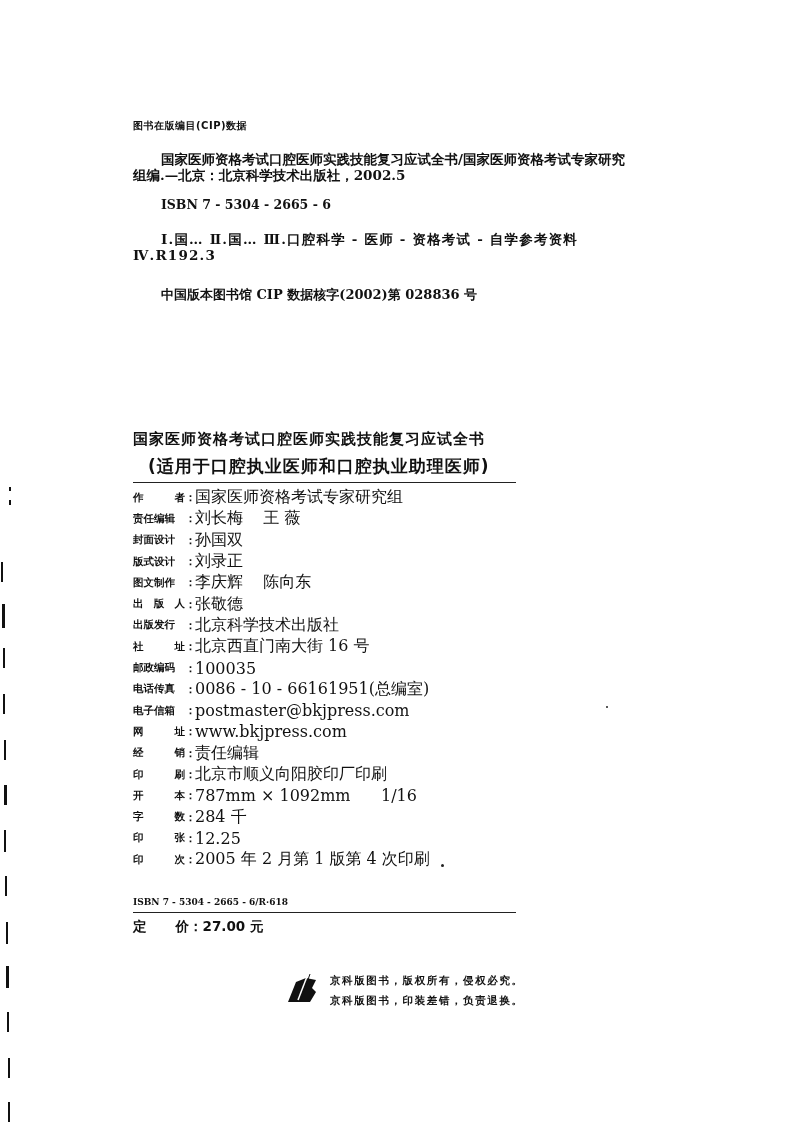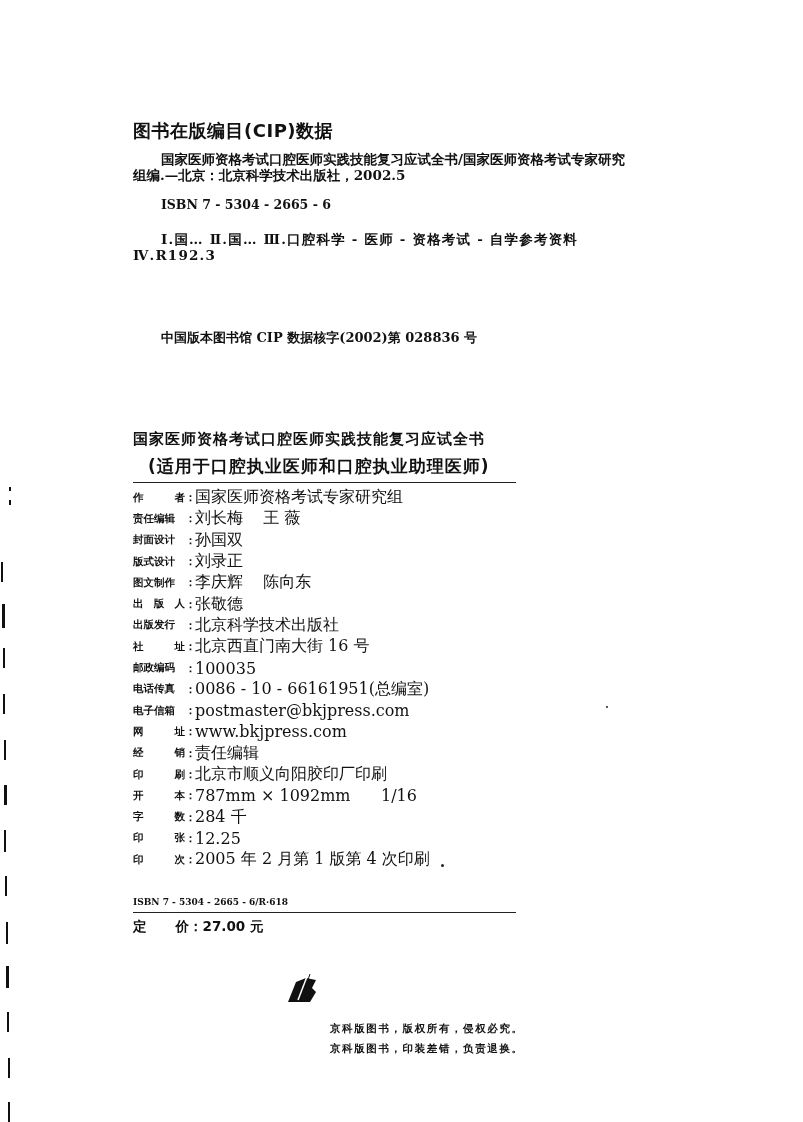--- a/index.html
+++ b/index.html
@@ -1,42 +1,42 @@
 <!DOCTYPE html>
 <html><head>
 <meta charset="utf-8">
 <style>
   html, body { margin: 0; padding: 0; }
   body {
     width: 803px; height: 1122px; background: #ffffff; position: relative; overflow: hidden;
     font-family: "DejaVu Serif", "Liberation Serif", serif; color: #111;
   }
   .abs { position: absolute; }
-  .cip-title { left: 133px; top: 119px; font-size: 18px; font-weight: bold; font-family: "DejaVu Sans", sans-serif; letter-spacing: 0.5px; }
+  .cip-title { left: 133px; top: 119px; font-size: 10px; font-weight: bold; font-family: "DejaVu Sans", sans-serif; letter-spacing: 0.5px; }
   .cip-para { left: 133px; width: 500px; font-size: 13.5px; line-height: 16px; font-weight: bold; }
   .cip-entry { top: 151px; text-indent: 28px; }
   .cip-isbn { left: 161px; top: 197px; font-size: 12.5px; font-weight: bold; }
   .cip-class { top: 231px; text-indent: 28px; letter-spacing: 1.2px; }
-  .cip-csn { left: 161px; top: 286px; font-size: 13px; font-weight: bold; margin-top: 43px; }
+  .cip-csn { left: 161px; top: 286px; font-size: 13px; font-weight: bold; }
   .book-title { left: 133px; top: 430px; font-size: 15px; font-weight: bold; font-family: "DejaVu Sans", sans-serif; letter-spacing: 1px; }
   .book-subtitle { left: 148px; top: 455px; font-size: 17px; font-weight: bold; font-family: "DejaVu Sans", sans-serif; letter-spacing: 1px; }
   .rule { left: 133px; width: 383px; height: 0; border-top: 1.6px solid #222; }
   .rule1 { top: 482px; }
   .rule2 { top: 912px; }
   .info { left: 133px; top: 487px; width: 420px; }
   .info-row { display: flex; height: 21.3px; align-items: center; font-size: 11px; }
   .info-label { width: 52px; font-weight: bold; font-family: "DejaVu Sans", sans-serif; display: flex; justify-content: space-between; font-size: 10.5px; }
   .info-colon { width: 10px; font-weight: bold; }
   .info-value { font-size: 16px; white-space: pre; }
   .info-cont { padding-left: 62px; }
   .isbn-full { left: 133px; top: 897px; font-size: 9px; font-weight: bold; }
   .price { left: 133px; top: 918px; font-size: 13.5px; font-weight: bold; font-family: "DejaVu Sans", sans-serif; display: flex; }
   .price .lbl { width: 56px; display: flex; justify-content: space-between; }
   .logo { left: 286px; top: 974px; width: 34px; height: 30px; }
-  .notice { left: 330px; font-size: 10.5px; letter-spacing: 1.6px; font-weight: bold; margin-top: 48px; }
+  .notice { left: 330px; font-size: 10.5px; letter-spacing: 1.6px; font-weight: bold; }
   .notice1 { top: 974px; }
   .notice2 { top: 994px; }
   .bind-mark { width: 2px; background: #111; }
   .dot { width: 3px; height: 3px; background: #222; border-radius: 50%; }
 </style>
 </head>
 <body>
 
 <div class="abs cip-title">图书在版编目(CIP)数据</div>
 <div class="abs cip-para cip-entry">国家医师资格考试口腔医师实践技能复习应试全书/国家医师资格考试专家研究组编.—北京：北京科学技术出版社，2002.5</div>

